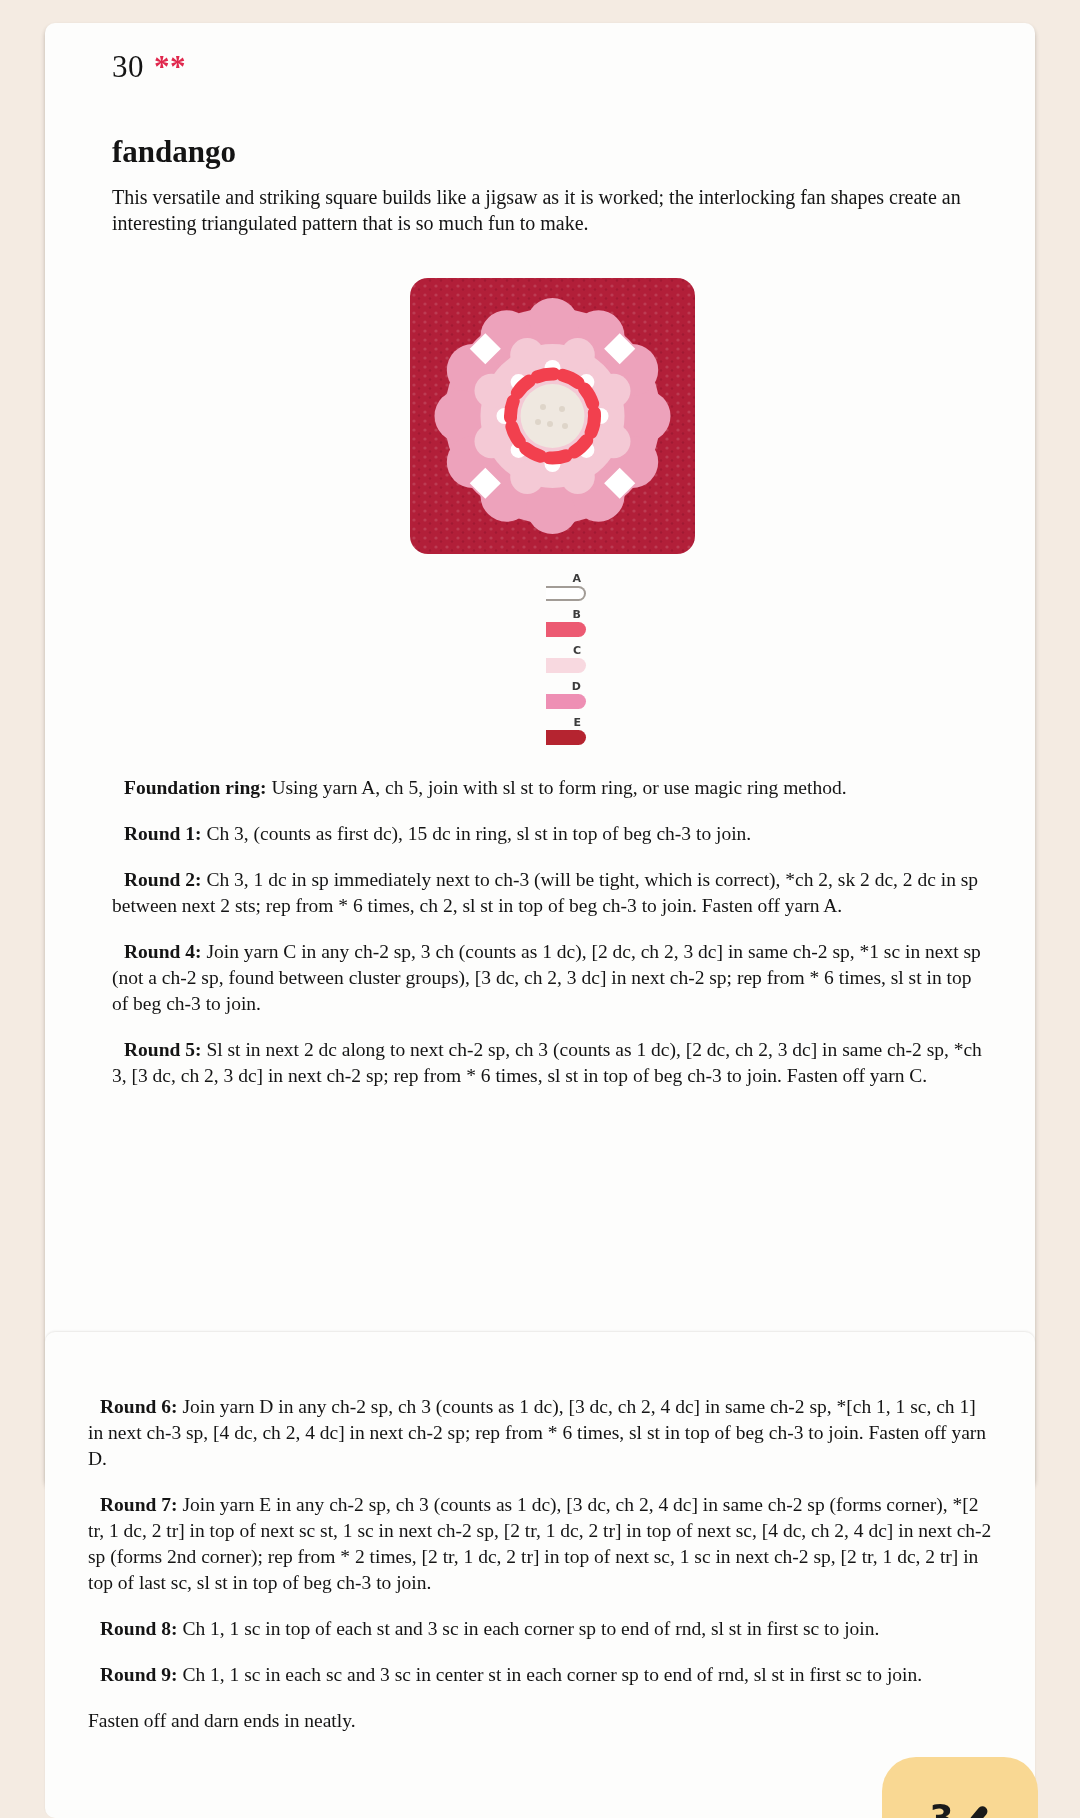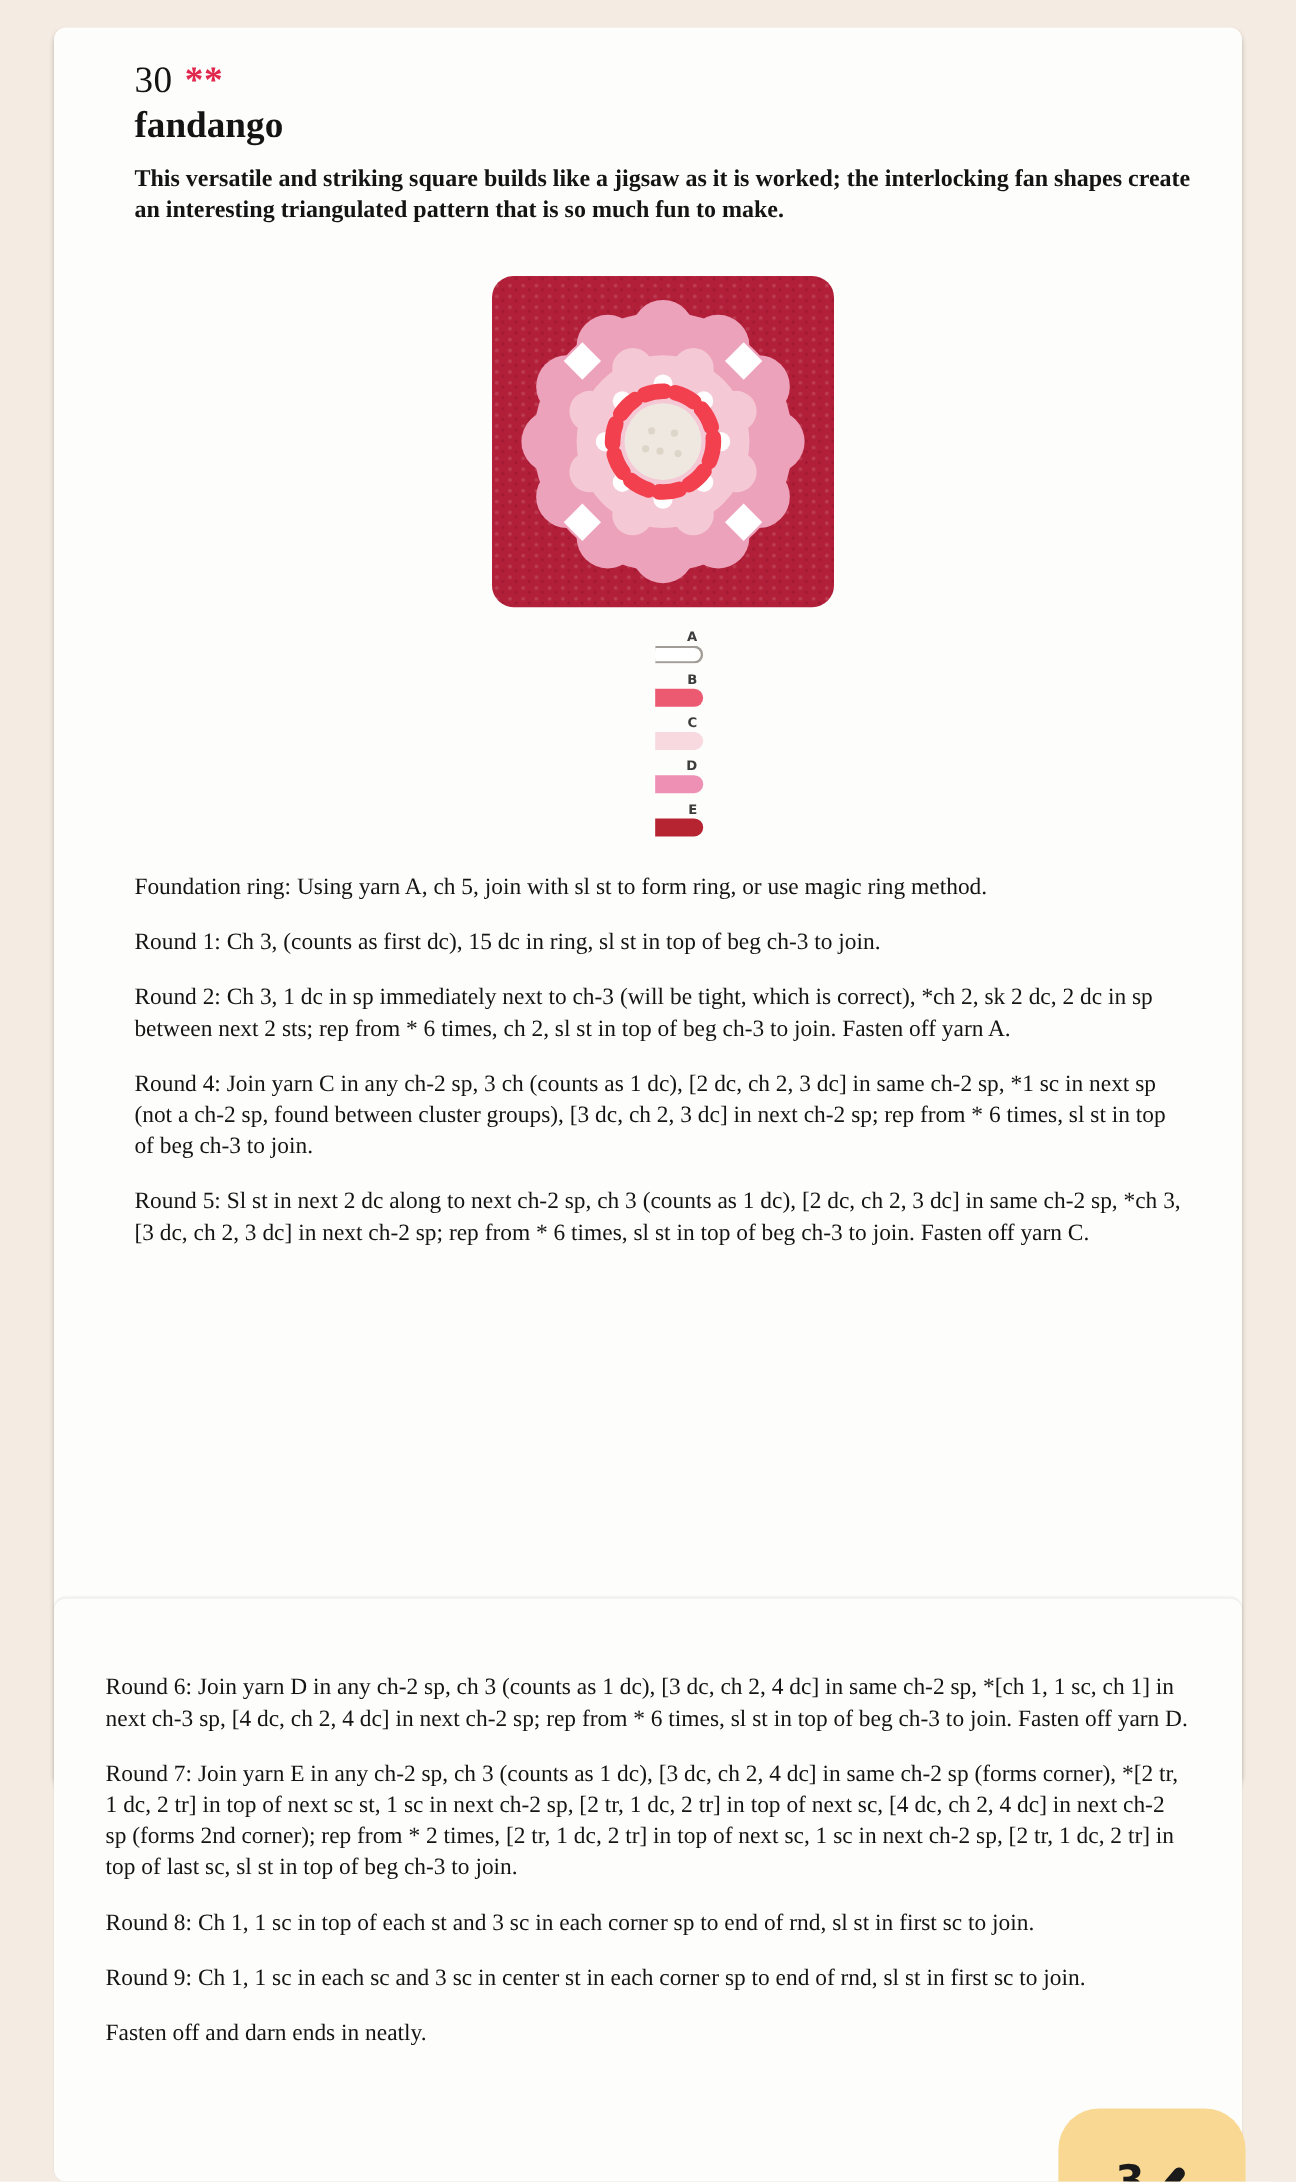--- a/index.html
+++ b/index.html
@@ -44,24 +44,25 @@
     letter-spacing:0.5px;
   }
   .stars{
     color:var(--accent-red);
     font-weight:bold;
     margin-left:10px;
   }
   .pattern-title{
     font-size:31px;
     line-height:37px;
+    margin-top:48px;
   }
   .intro{
     margin-top:14px;
-    font-weight:bold;
+    font-weight:normal;
     font-size:20px;
     line-height:26px;
   }
   .photo-wrap{
     margin:38px auto 0 auto;
     width:305px;
     height:284px;
   }
   .yarn-key{
     margin-top:14px;
@@ -93,21 +94,21 @@
     background:#ffffff;
   }
   .instructions{
     margin-top:30px;
   }
   .para{
     font-size:19.5px;
     line-height:26px;
     margin-bottom:20px;
   }
-  .para b{font-weight:normal;}
+  .para b{font-weight:bold;margin-left:12px;}
   .footer-note{
     font-size:19.5px;
     line-height:26px;
   }
   .fab{
     position:absolute;
     left:882px;
     top:1757px;
     width:156px;
     height:110px;

